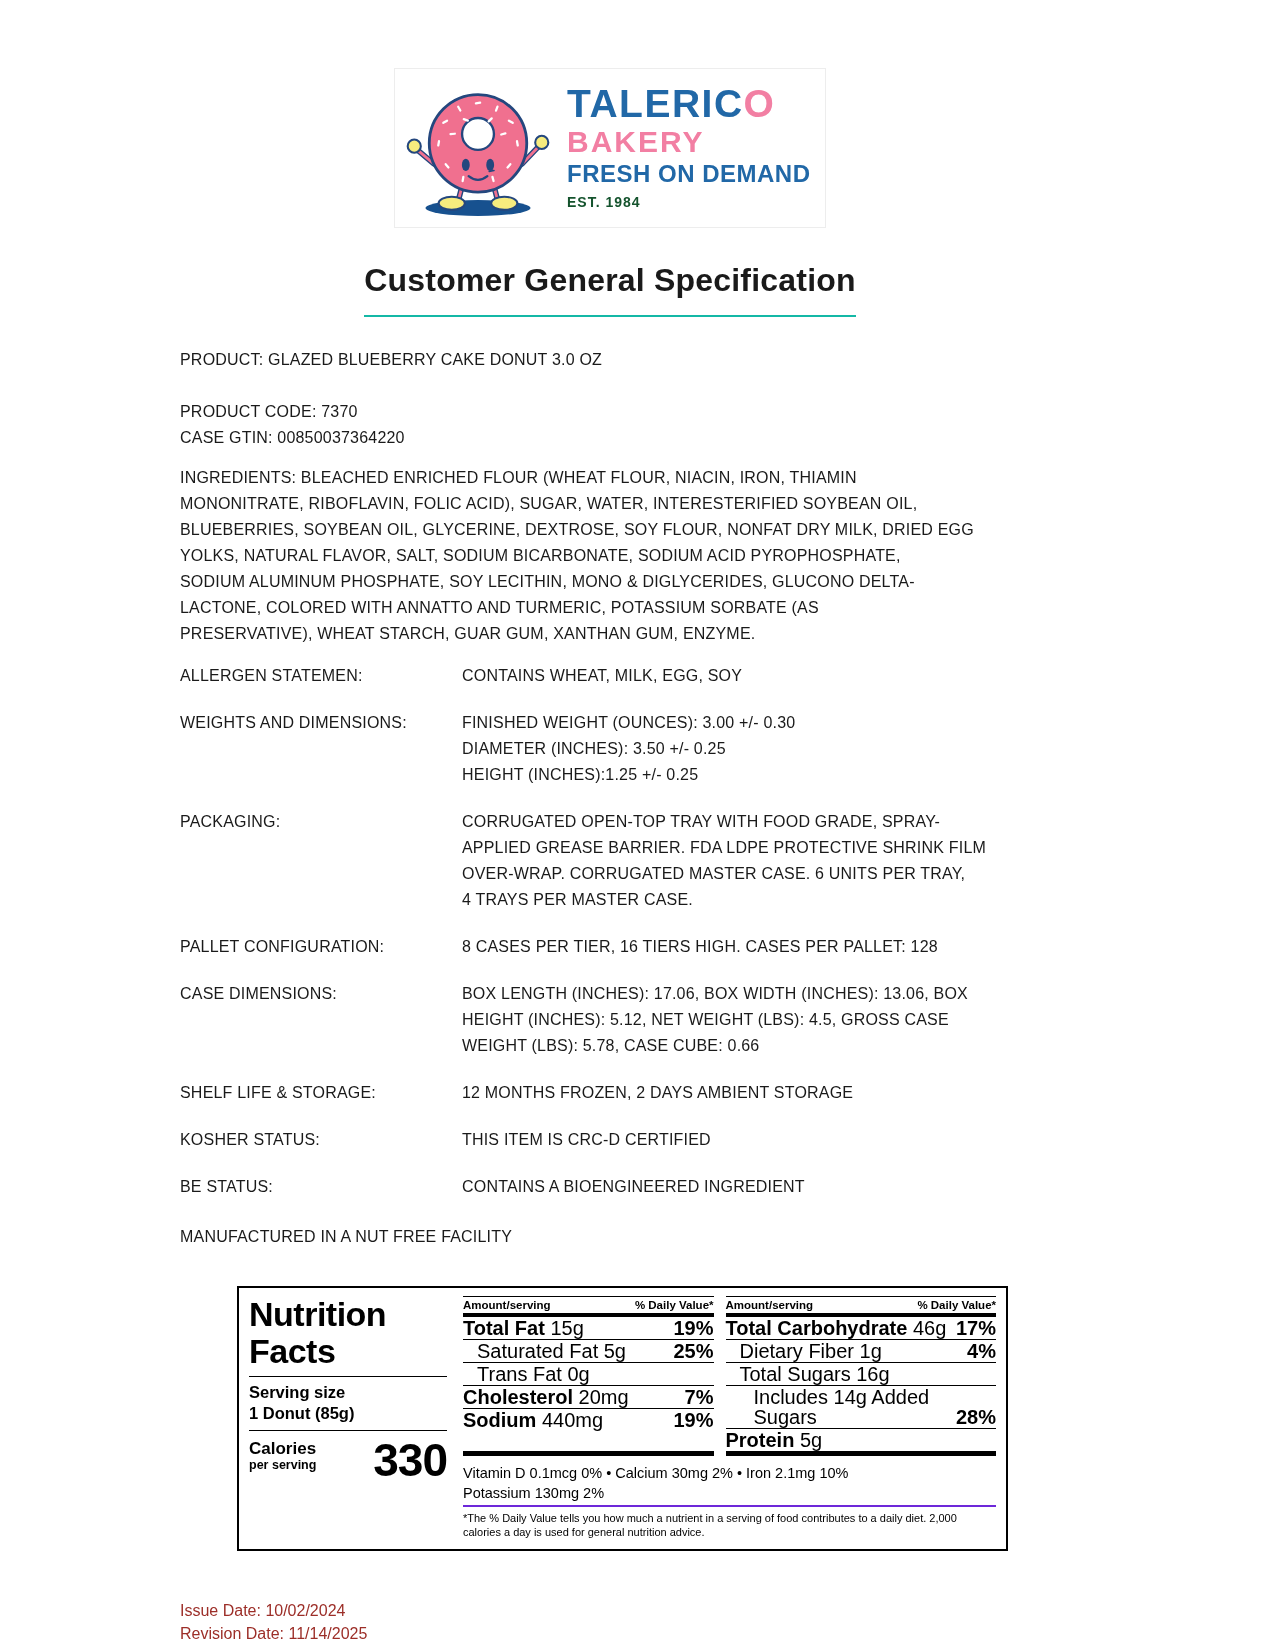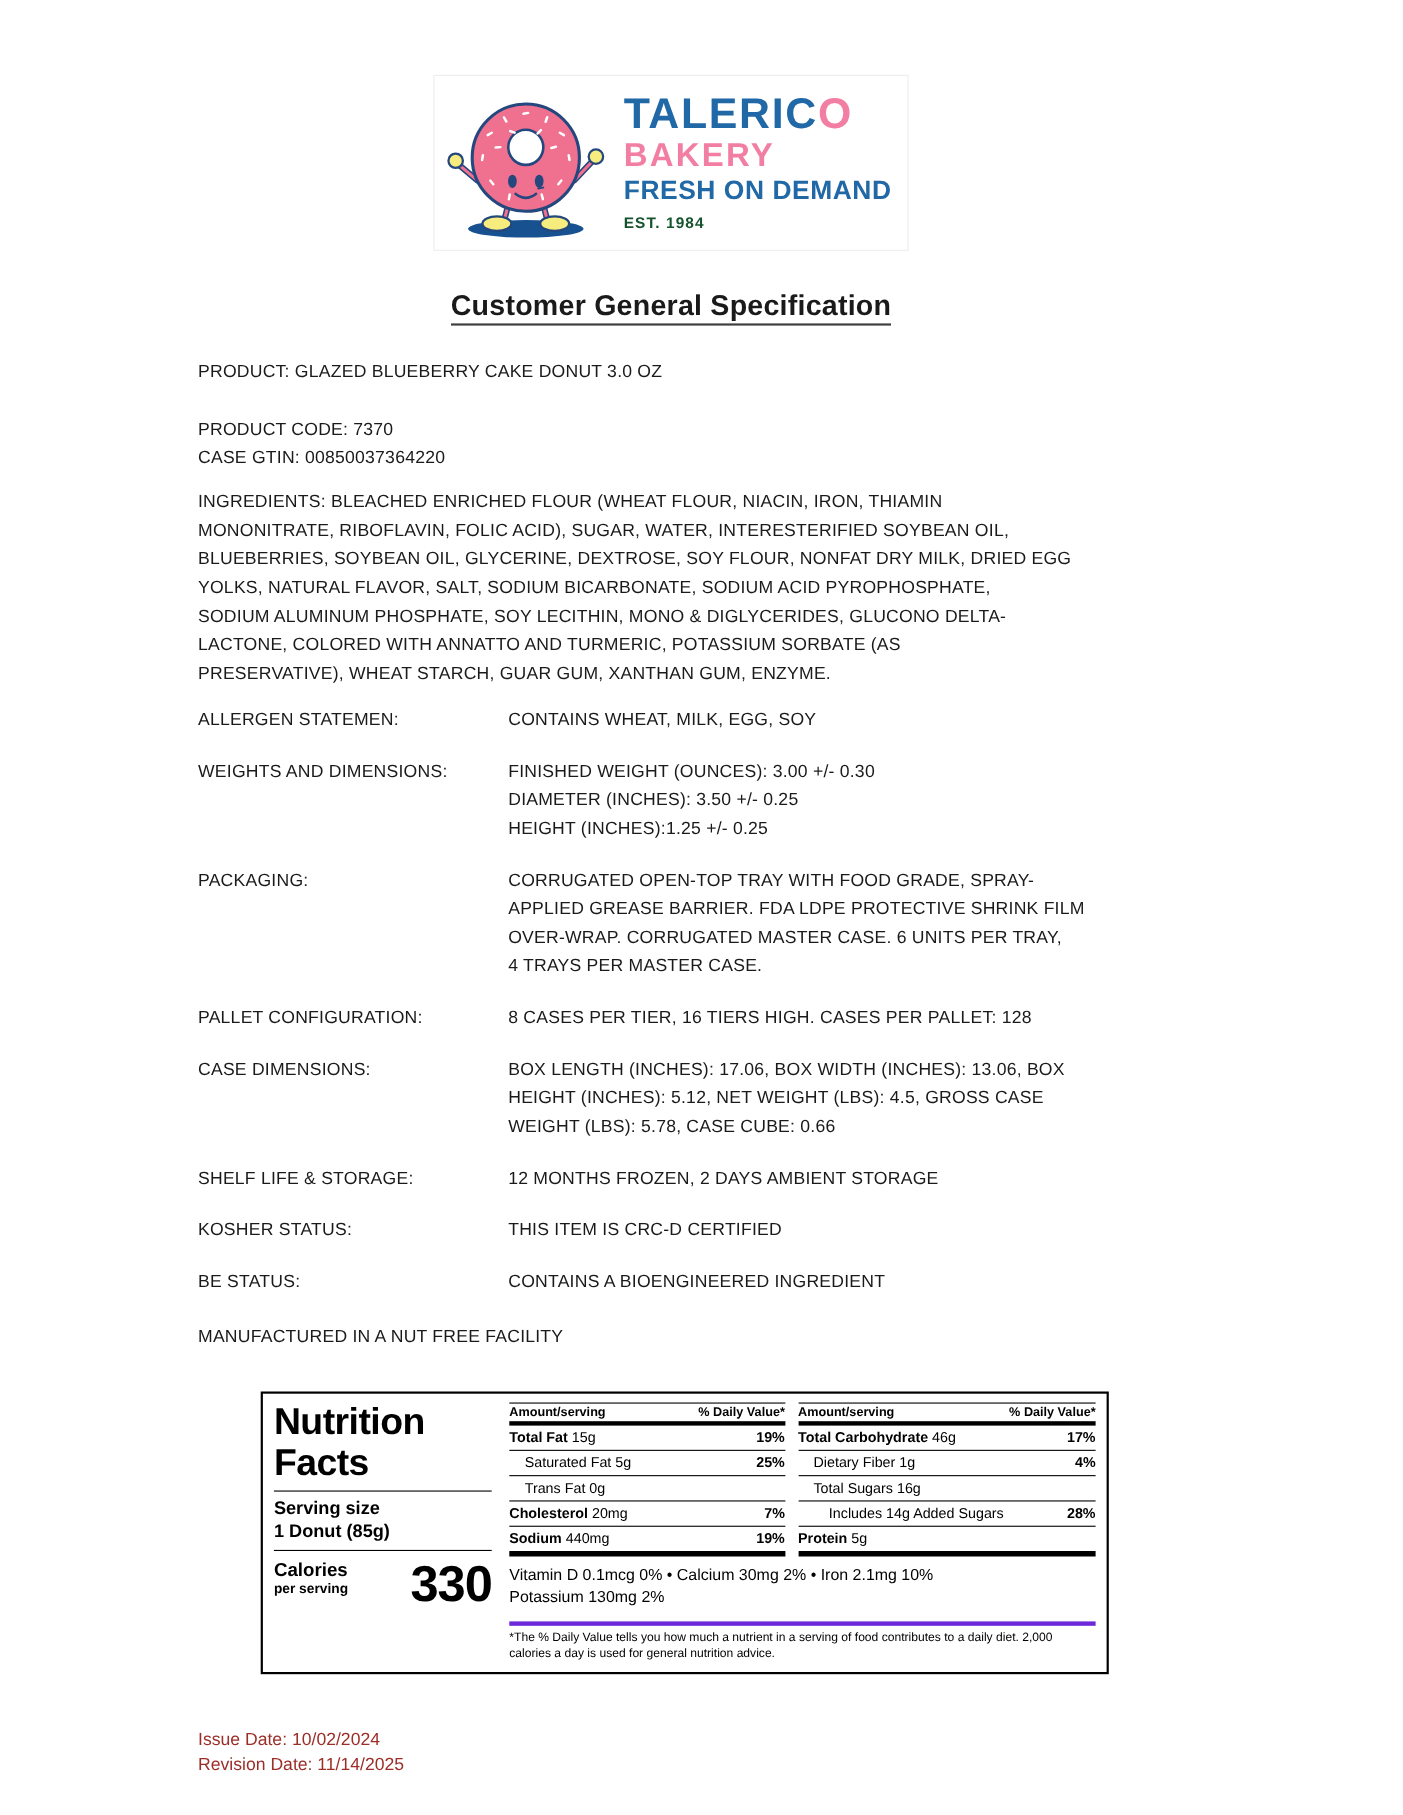--- a/index.html
+++ b/index.html
@@ -13,22 +13,22 @@
                padding:4px 8px; border:1px solid #ededed; }
   .logo-text { display:flex; flex-direction:column; }
   .brand-line1 { font-size:39px; font-weight:800; letter-spacing:1.5px; line-height:42px; color:#2168A7; }
   .brand-o { color:#F27FA3; }
   .brand-line2 { font-size:30px; font-weight:800; letter-spacing:2px; line-height:34px; color:#F27FA3; }
   .brand-tagline { font-size:24px; font-weight:800; letter-spacing:0.5px; line-height:30px; color:#2168A7; }
   .brand-est { font-size:14px; font-weight:800; letter-spacing:1px; line-height:22px; color:#14532d; margin-top:2px; }
 
   
   .title-wrap { text-align:center; margin-top:34px; }
-  .doc-title { display:inline-block; font-size:26px; font-weight:700; letter-spacing:0.2px;
-               border-bottom:2px solid #404040; padding-bottom:1px; }
+  .doc-title { display:inline-block; font-size:32px; font-weight:700; letter-spacing:0.2px;
+               border-bottom:2px solid #14b8a6; padding-bottom:16px; }
 
   
   .bodytxt { font-size:16px; line-height:26px; letter-spacing:0.2px; }
   .product-line { margin-top:30px; }
   .code-block { margin-top:26px; white-space:pre-line; }
   .ingredients { margin-top:14px; white-space:pre-line; }
 
   .spec-table { margin-top:16px; }
   .spec-row { display:grid; grid-template-columns:282px 1fr; margin-bottom:21px; }
   .spec-value { white-space:pre-line; }
@@ -46,28 +46,28 @@
   .nf-cal-sub { font-size:12.5px; font-weight:700; }
   .nf-cal-value { font-size:46px; font-weight:800; line-height:42px; letter-spacing:-1px; }
 
   .nf-right { flex:1; display:flex; flex-direction:column; }
   .nf-cols { display:flex; gap:12px; }
   .nf-col { border-top:1px solid #000; border-bottom:5px solid #000; }
   .nf-col.c1 { flex:0 0 47%; }
   .nf-col.c2 { flex:1; }
   .nf-colhead { display:flex; justify-content:space-between; font-size:11.5px; font-weight:700; padding:2px 0; }
   .nf-bar { height:4px; background:#000; }
-  .nf-row { display:flex; justify-content:space-between; font-size:13px; line-height:20px; padding:1px 0;align-items:flex-end; }
+  .nf-row { display:flex; justify-content:space-between; font-size:20px; line-height:20px; padding:1px 0;align-items:flex-end; }
   .nf-row + .nf-row { border-top:1px solid #000; }
   .ind1 { padding-left:14px; }
   .ind2 { padding-left:28px;gap:16px; }
   .b { font-weight:700; }
   .nf-dv { font-weight:700; padding-left:6px; }
   .nf-micros { font-size:14.5px; line-height:20px; margin-top:7px; white-space:pre-line; }
-  .nf-footrule { border-top:4px solid #6d28d9; margin-top:12px; padding-top:4px; }
+  .nf-footrule { border-top:2px solid #6d28d9; margin-top:2px; padding-top:4px; }
   .nf-footnote { font-size:11px; line-height:14px; }
 
   
   .footer { margin-top:48px; font-size:16px; line-height:23px; }
 </style>
 </head>
 <body>
 
 <div class="page">
   <div class="content">

